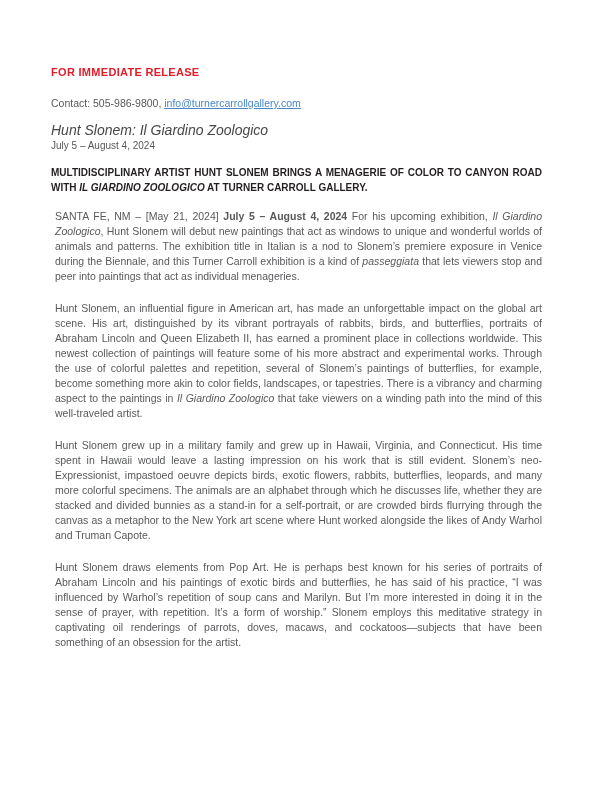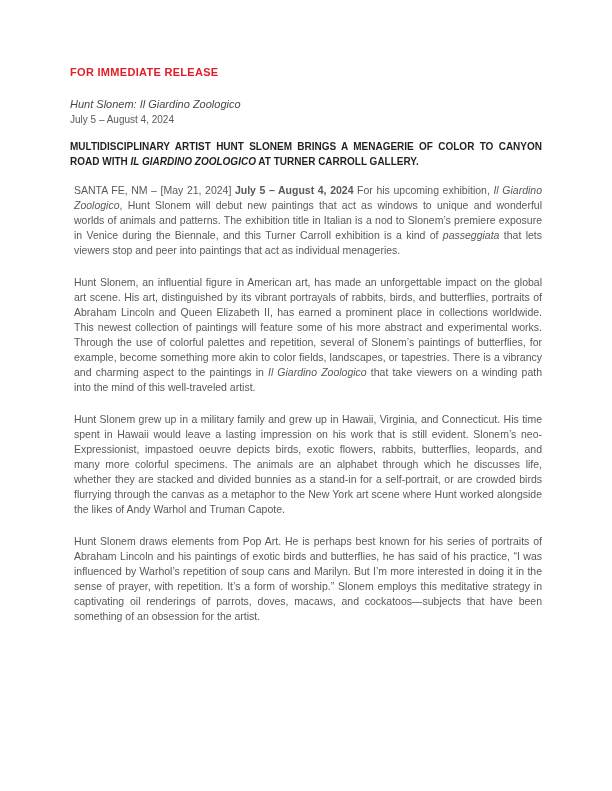--- a/index.html
+++ b/index.html
@@ -6,21 +6,21 @@
     margin: 0;
     padding: 0;
     background: #ffffff;
   }
   .page {
     position: relative;
     width: 612px;
     height: 791px;
     background: #ffffff;
     box-sizing: border-box;
-    padding: 66px 70px 0 70px;
+    padding: 66px 70px 0 51px;
     font-family: "Liberation Sans", sans-serif;
     overflow: hidden;
   }
   .release-label {
     margin: 0 0 18px 0;
     font-size: 11px;
     line-height: 13px;
     font-weight: bold;
     letter-spacing: 0.3px;
     color: var(--accent-red, #e11d29);
@@ -30,21 +30,21 @@
     font-size: 10.5px;
     line-height: 13px;
     color: var(--body-gray, #58595b);
   }
   .email-link {
     color: var(--link-blue, #4a87c7);
     text-decoration: underline;
   }
   .show-title {
     margin: 0 0 2px 0;
-    font-size: 11px;
+    font-size: 14px;
     line-height: 15px;
     font-style: italic;
     color: #48484a;
   }
   .show-dates {
     margin: 0 0 14px 0;
     font-size: 10px;
     line-height: 12px;
     color: var(--body-gray, #58595b);
   }
@@ -67,20 +67,21 @@
   .run-bold   { font-weight: bold; }
   .run-italic { font-style: italic; }
 </style>
 </head>
 <body>
 
 <div class="page">
 
   <h4 class="release-label">FOR IMMEDIATE RELEASE</h4>
 
+  <p class="contact-line"><span>Contact: 505-986-9800, </span><a class="email-link">info@turnercarrollgallery.com</a></p>
 
   <p class="show-title">Hunt Slonem: Il Giardino Zoologico</p>
 
   <p class="show-dates">July 5 – August 4, 2024</p>
 
   <h1 class="headline"><span class="run-normal">MULTIDISCIPLINARY ARTIST HUNT SLONEM BRINGS A MENAGERIE OF COLOR TO CANYON ROAD WITH </span><span class="run-italic">IL GIARDINO ZOOLOGICO</span><span class="run-normal"> AT TURNER CARROLL GALLERY.</span></h1>
 
   <p class="para"><span class="run-normal">SANTA FE, NM – [May 21, 2024] </span><span class="run-bold">July 5 – August 4, 2024</span><span class="run-normal"> For his upcoming exhibition, </span><span class="run-italic">Il Giardino Zoologico</span><span class="run-normal">, Hunt Slonem will debut new paintings that act as windows to unique and wonderful worlds of animals and patterns. The exhibition title in Italian is a nod to Slonem’s premiere exposure in Venice during the Biennale, and this Turner Carroll exhibition is a kind of </span><span class="run-italic">passeggiata</span><span class="run-normal"> that lets viewers stop and peer into paintings that act as individual menageries.</span></p>
 
   <p class="para"><span class="run-normal">Hunt Slonem, an influential figure in American art, has made an unforgettable impact on the global art scene. His art, distinguished by its vibrant portrayals of rabbits, birds, and butterflies, portraits of Abraham Lincoln and Queen Elizabeth II, has earned a prominent place in collections worldwide. This newest collection of paintings will feature some of his more abstract and experimental works. Through the use of colorful palettes and repetition, several of Slonem’s paintings of butterflies, for example, become something more akin to color fields, landscapes, or tapestries. There is a vibrancy and charming aspect to the paintings in </span><span class="run-italic">Il Giardino Zoologico</span><span class="run-normal"> that take viewers on a winding path into the mind of this well-traveled artist.</span></p>

